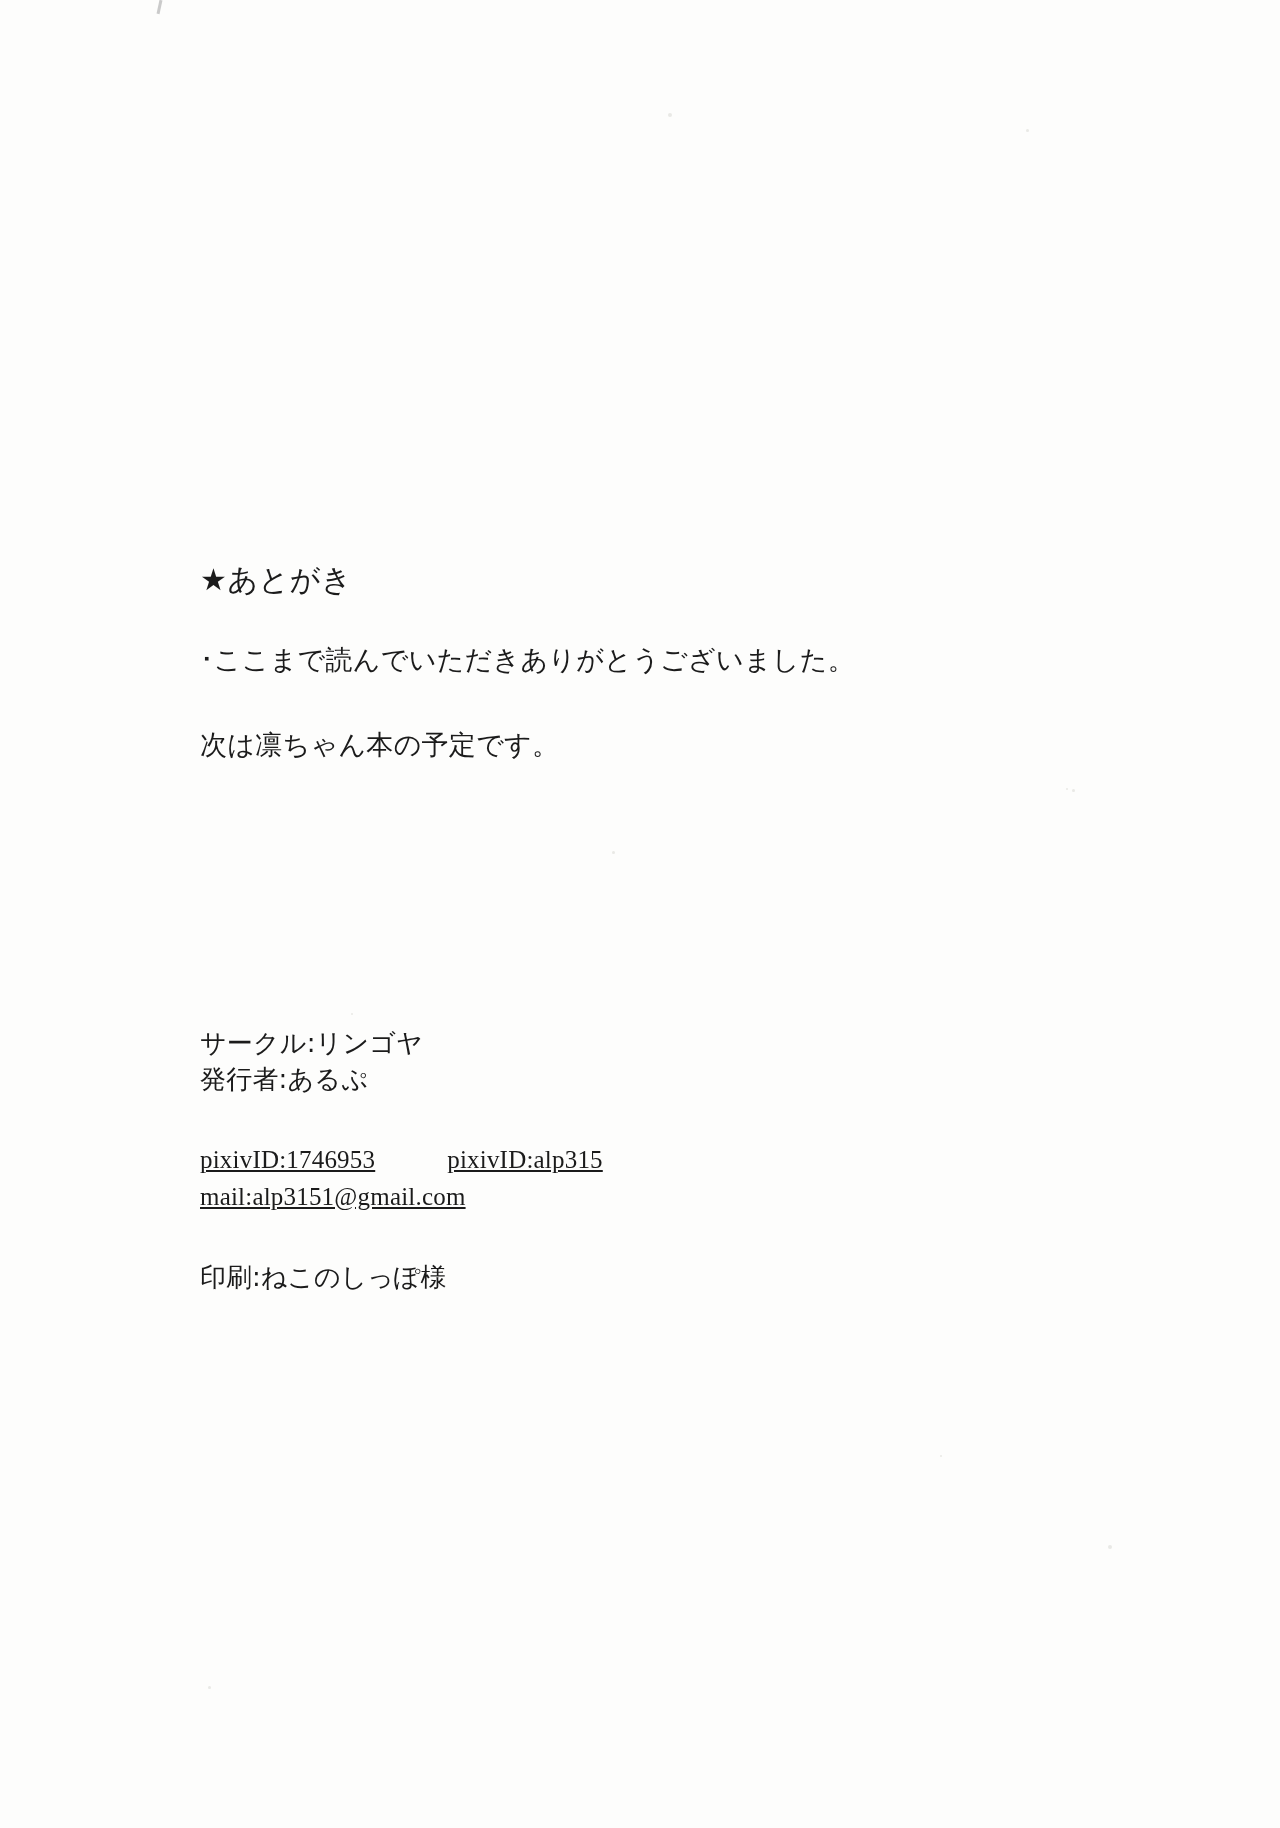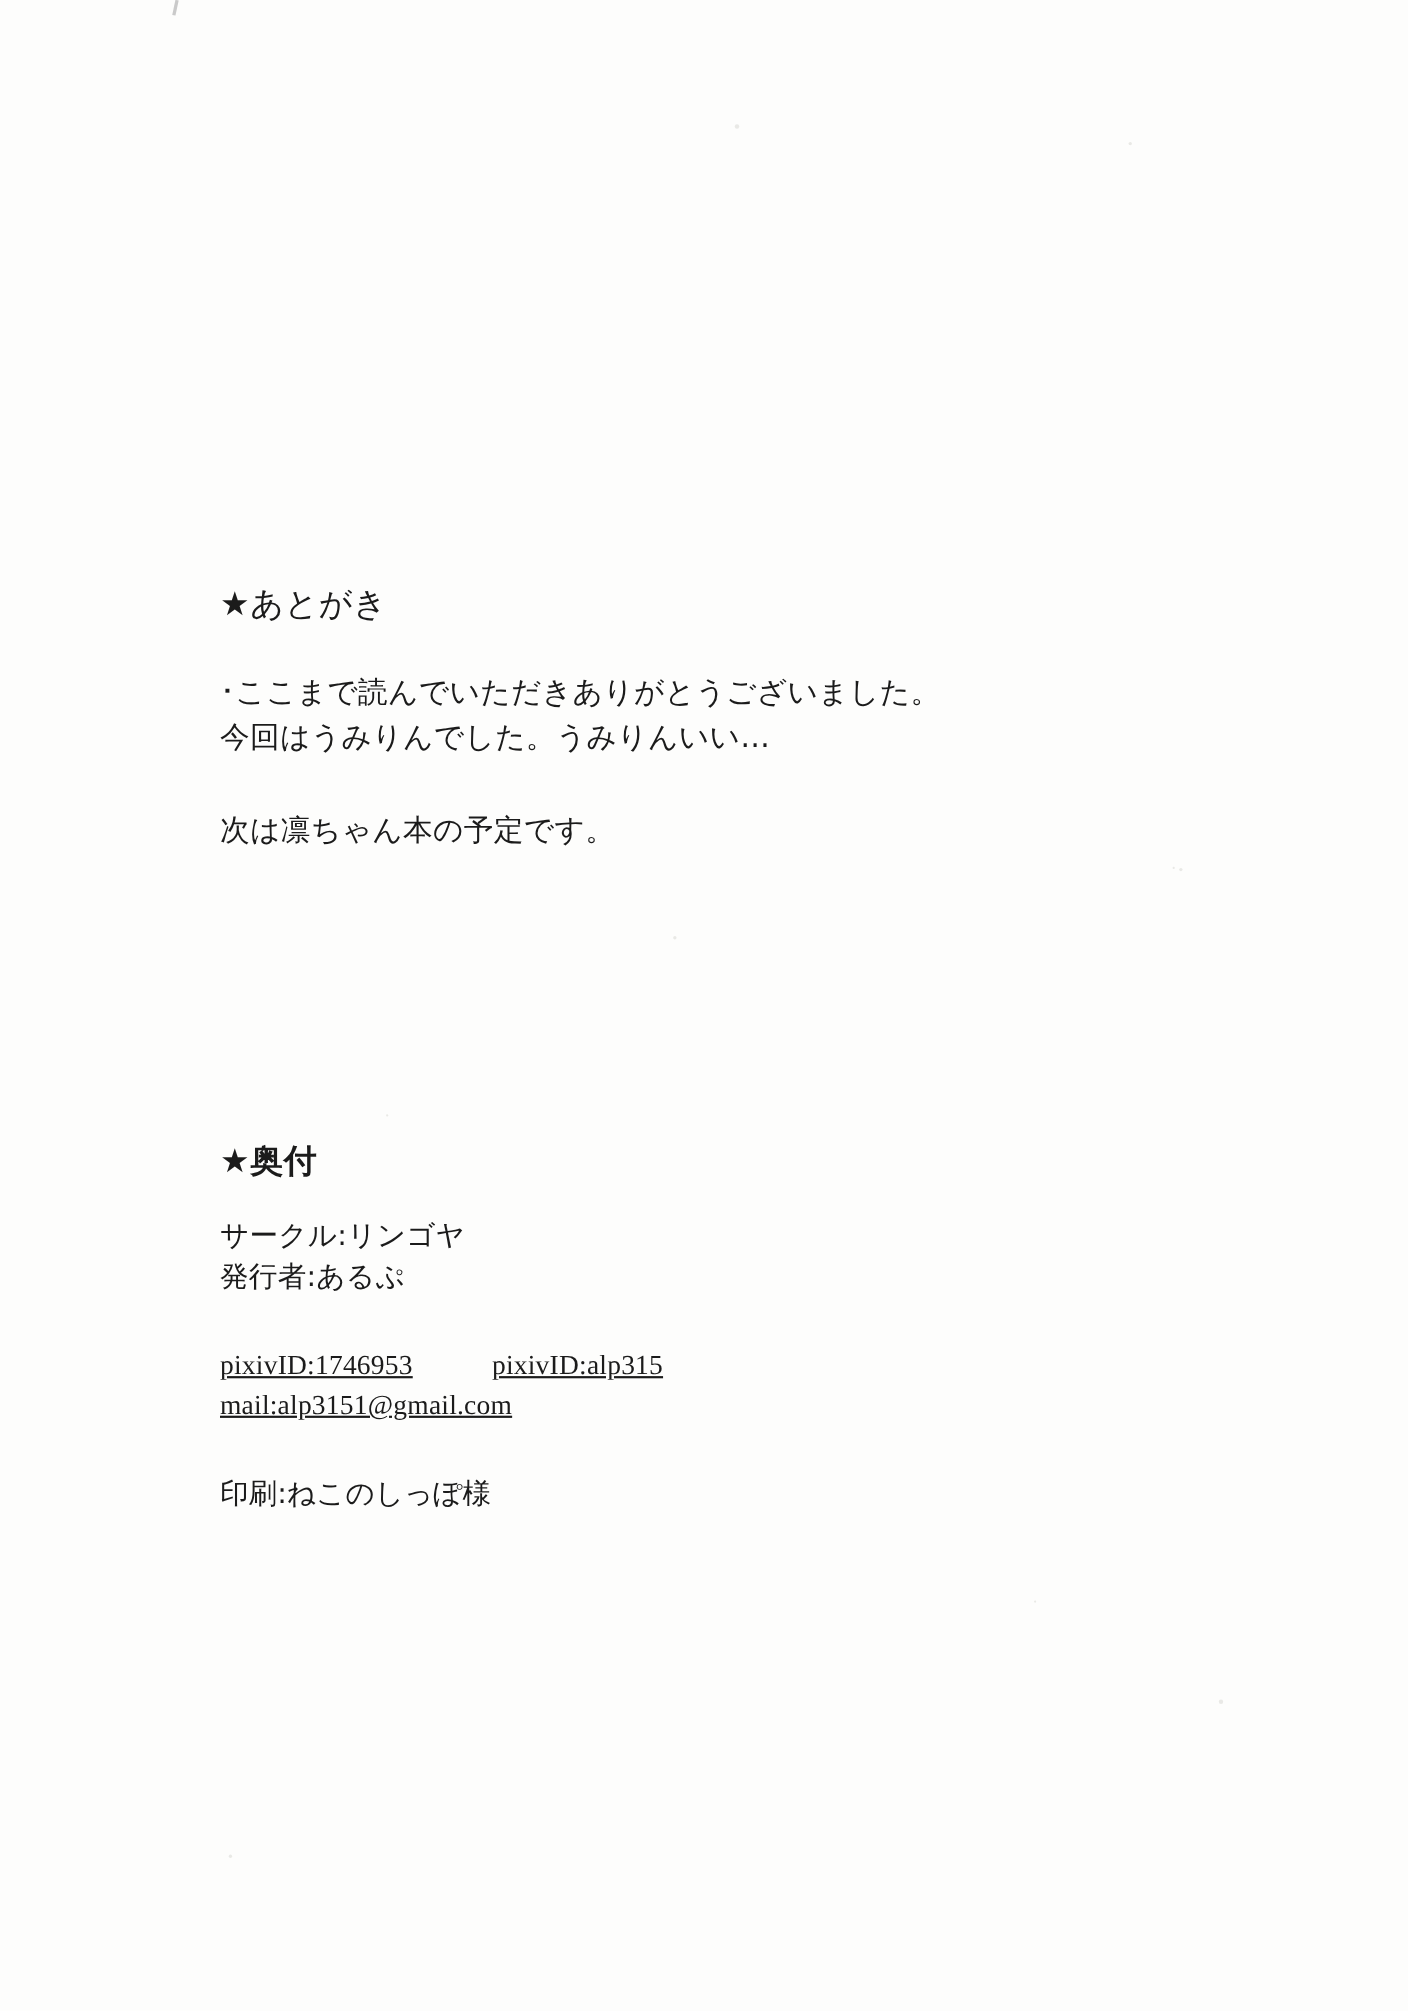--- a/index.html
+++ b/index.html
@@ -24,21 +24,21 @@
   .speck {
     position: absolute;
     background: #d8d8d4;
     border-radius: 50%;
     opacity: .55;
   }
 
   .content {
     position: absolute;
     left: 200px;
-    top: 530px;
+    top: 560px;
     width: 900px;
   }
 
   .section-heading {
     font-size: 30px;
     line-height: 1.35;
     letter-spacing: .5px;
     margin: 0 0 38px 0;
     font-weight: 400;
   }
@@ -112,32 +112,30 @@
   <div class="speck" style="left:1108px; top:1545px; width:4px; height:4px;"></div>
   <div class="speck" style="left:208px; top:1686px; width:3px; height:3px;"></div>
   <div class="speck" style="left:940px; top:1455px; width:2px; height:2px;"></div>
   <div class="speck" style="left:351px; top:1013px; width:2px; height:2px;"></div>
 
   <div class="content">
 
     <h1 class="section-heading">★あとがき</h1>
 
     <p class="para">･ここまで読んでいただきありがとうございました。</p>
-    <p class="para">今回はうみりんでした。うみりんいい…</p>
 
     <div class="block-gap-lg"></div>
 
     <p class="para">次は凛ちゃん本の予定です。</p>
 
     <div class="block-gap-xl"></div>
 
 
     <div class="block-gap-xxl"></div>
 
-    <h2 class="colophon-heading">★奥付</h2>
 
     <p class="colophon-line">サークル:リンゴヤ</p>
     <p class="colophon-line">発行者:あるぷ</p>
 
     <div class="block-gap-lg"></div>
 
     <p class="contact-row">
       <span>pixivID:1746953</span>
       <span class="gap-col"></span>
       <span>pixivID:alp315</span>

